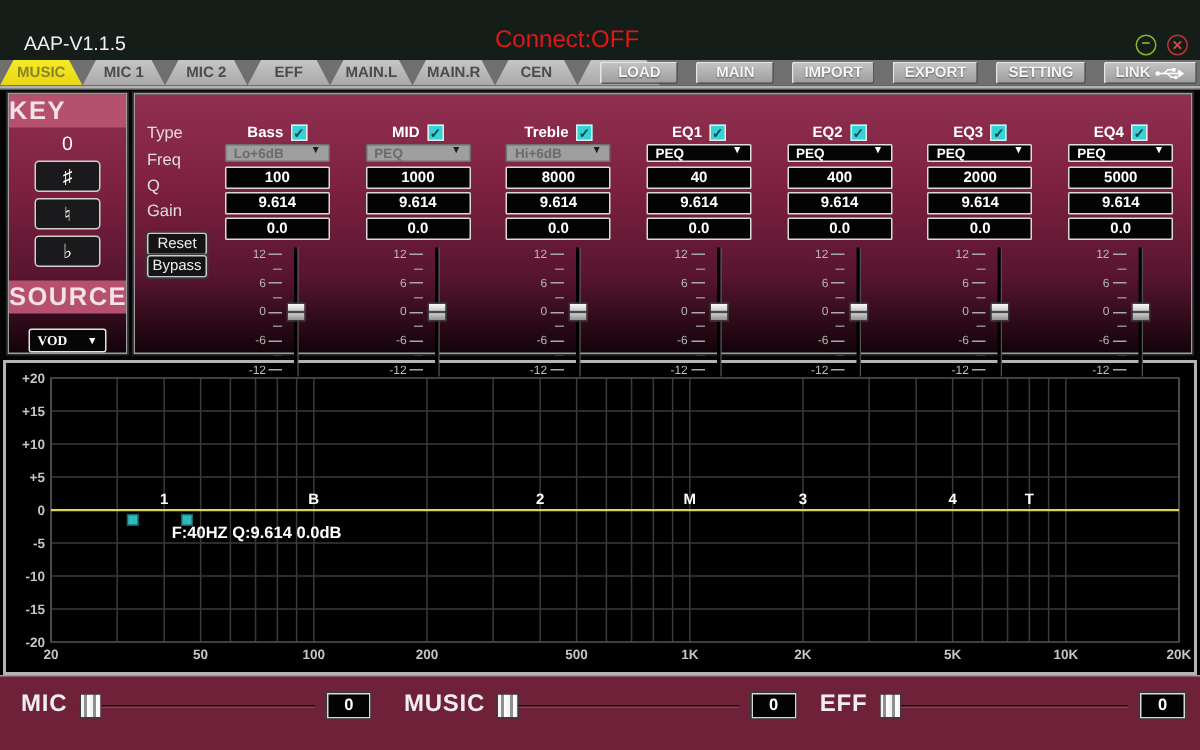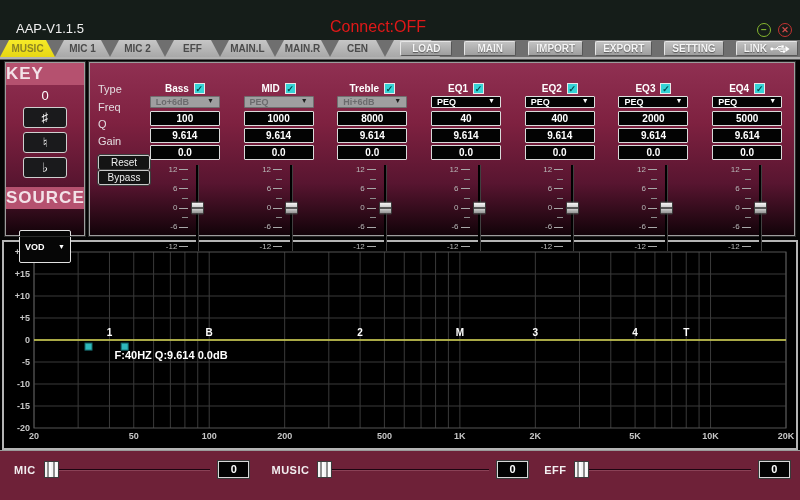--- a/index.html
+++ b/index.html
@@ -37,29 +37,29 @@
     border:1px solid #9d9d9d; outline:1px solid #2a2a2a; }
   .keypanel { left:5px; width:80px; }
   .strippanel { left:89px; width:706px; display:flex; }
 
   .keyhead { background:#b5516f; color:#f3e2e8; text-align:left; font-size:17px; font-weight:bold;
     padding:1px 0; letter-spacing:1px; }
   .keyval { color:#fff; text-align:center; font-size:13px; margin:3px 0 2px; }
   .keybtn { width:44px; height:21px; margin:4px auto; background:#1a1a1c; border:1px solid #cfcfcf;
     border-radius:3px; color:#fff; font-size:13px; display:flex; align-items:center; justify-content:center; }
   .srchead { margin-top:9px; }
-  .srcdrop { width:52px; height:33px; margin:21px auto; background:#060606; border:1px solid #e2e2e2;
+  .srcdrop { width:52px; height:16px; margin:10px auto; background:#060606; border:1px solid #e2e2e2;
     border-radius:2px; color:#fff; font-size:9px; font-weight:bold;
-    display:flex; align-items:center; justify-content:space-between; padding:0 5px; }
+    display:flex; align-items:center; justify-content:space-between; padding:0 5px;font-family:Liberation Serif, serif; }
 
   
   .lblcol { width:48px; padding:19px 0 0 8px; display:flex; flex-direction:column; }
   .rowlbl { height:15px; margin-bottom:2px; color:#e3dce0; font-size:11px; line-height:15px; }
   .rowlbl:first-child { margin-bottom:3px; }
-  .ctlbtn { width:52px; height:15px; margin-top:4px; background:#141414; border:1px solid #c9c9c9;
+  .ctlbtn { width:40px; height:15px; margin-top:4px; background:#141414; border:1px solid #c9c9c9;
     outline:1px solid #3c3c3c; border-radius:2px; color:#eee; font-size:10px;
     display:flex; align-items:center; justify-content:center;text-align:center; }
   .ctlbtn.bypass { margin-top:0; }
 
   
   .channels { flex:1; display:flex; }
   .channel { flex:1; display:flex; flex-direction:column; align-items:center; padding-top:20px; }
   .ch-head { height:13px; display:flex; align-items:center; gap:5px; margin-bottom:2px; }
   .ch-name { color:#fff; font-size:10px; font-weight:bold; }
   .chk { width:11px; height:11px; background:#35d3d6; border:1px solid #e8e8e8;
@@ -88,21 +88,21 @@
     border:1px solid #3a3a3a; border-radius:1px;
     background:linear-gradient(#fafafa 0%, #cfcfcf 40%, #4a4a4a 46%, #4a4a4a 54%, #c9c9c9 60%, #8e8e8e 100%); }
 
   
   .graphpanel { height:210px; margin:0 2px; background:#000; border:2px solid #b4b4b4; }
   .graphpanel svg { display:block; }
 
   
   .bottombar { height:50px; background:#6e2138; border-top:1px solid #9a9a9a; position:relative; }
   .mixrow { display:flex; align-items:center; padding:10px 10px 0 14px; }
-  .mix-label { color:#f2eef0; font-size:11px; font-weight:bold; letter-spacing:.5px; }
+  .mix-label { color:#f2eef0; font-size:16px; font-weight:bold; letter-spacing:.5px; }
   .mix-slider { position:relative; height:17px; margin:0 8px; }
   .mix-track { position:absolute; left:0; right:0; top:8px; height:2px; background:#1c0410;
     border-bottom:1px solid #8a4156; }
   .mix-handle { position:absolute; top:0; width:15px; height:17px; border:1px solid #3c3c3c;
     background:repeating-linear-gradient(to right,#f4f4f4 0 2px,#8f8f8f 2px 4px,#fdfdfd 4px 6px); }
   .mix-box { width:32px; height:17px; background:#030303; border:1px solid #d8d8d8; outline:1px solid #3a3a3a;
     color:#fff; font-size:11px; font-weight:bold; text-align:center; line-height:15px; }
 </style>
 </head>
 <body>

